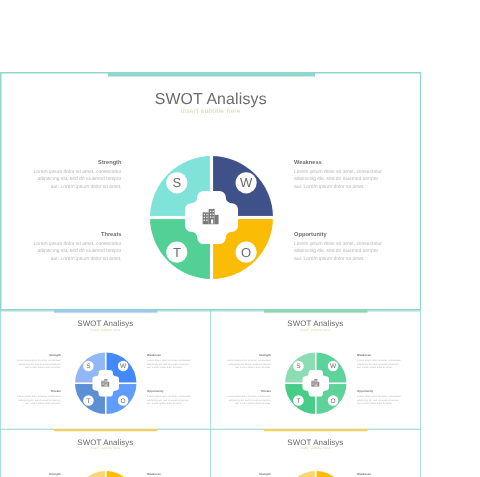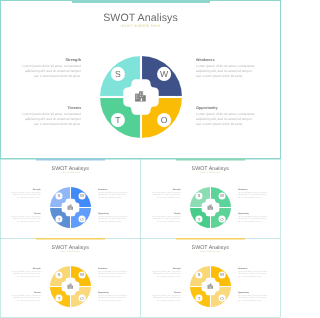--- a/index.html
+++ b/index.html
@@ -1,19 +1,19 @@
 <!DOCTYPE html>
 <html><head>
 <meta charset="utf-8">
 <style>
   html,body{margin:0;padding:0;}
   body{width:281px;height:318px;background:#ffffff;font-family:"Liberation Sans",sans-serif;overflow:hidden;-webkit-font-smoothing:antialiased;text-rendering:geometricPrecision;}
   .root{position:relative;width:281px;height:318px;background:#fff;}
 
-  .slide-wrap{position:absolute;overflow:hidden;background:#ffffff;box-sizing:border-box;}
+  .slide-wrap{position:absolute;overflow:hidden;background:#ffffff;box-sizing:border-box;margin-top:48px;}
   .slide{position:absolute;left:0;top:0;background:#ffffff;transform-origin:0 0;}
   .frame{position:absolute;inset:0;box-sizing:border-box;pointer-events:none;}
   .topbar{position:absolute;left:50%;margin-left:-69px;top:0;width:138px;height:3px;}
 
   .title{position:absolute;left:0;right:0;text-align:center;color:#6b6b6b;white-space:nowrap;
          top:11.5px;font-size:10.6px;letter-spacing:.1px;transform:translateZ(0);}
   .subtitle{position:absolute;left:0;right:0;text-align:center;color:#dcd4a0;white-space:nowrap;
             top:22.6px;font-size:4.3px;letter-spacing:.25px;transform:translateZ(0);}
 
   .blk{position:absolute;width:60px;transform:translateZ(0);}

